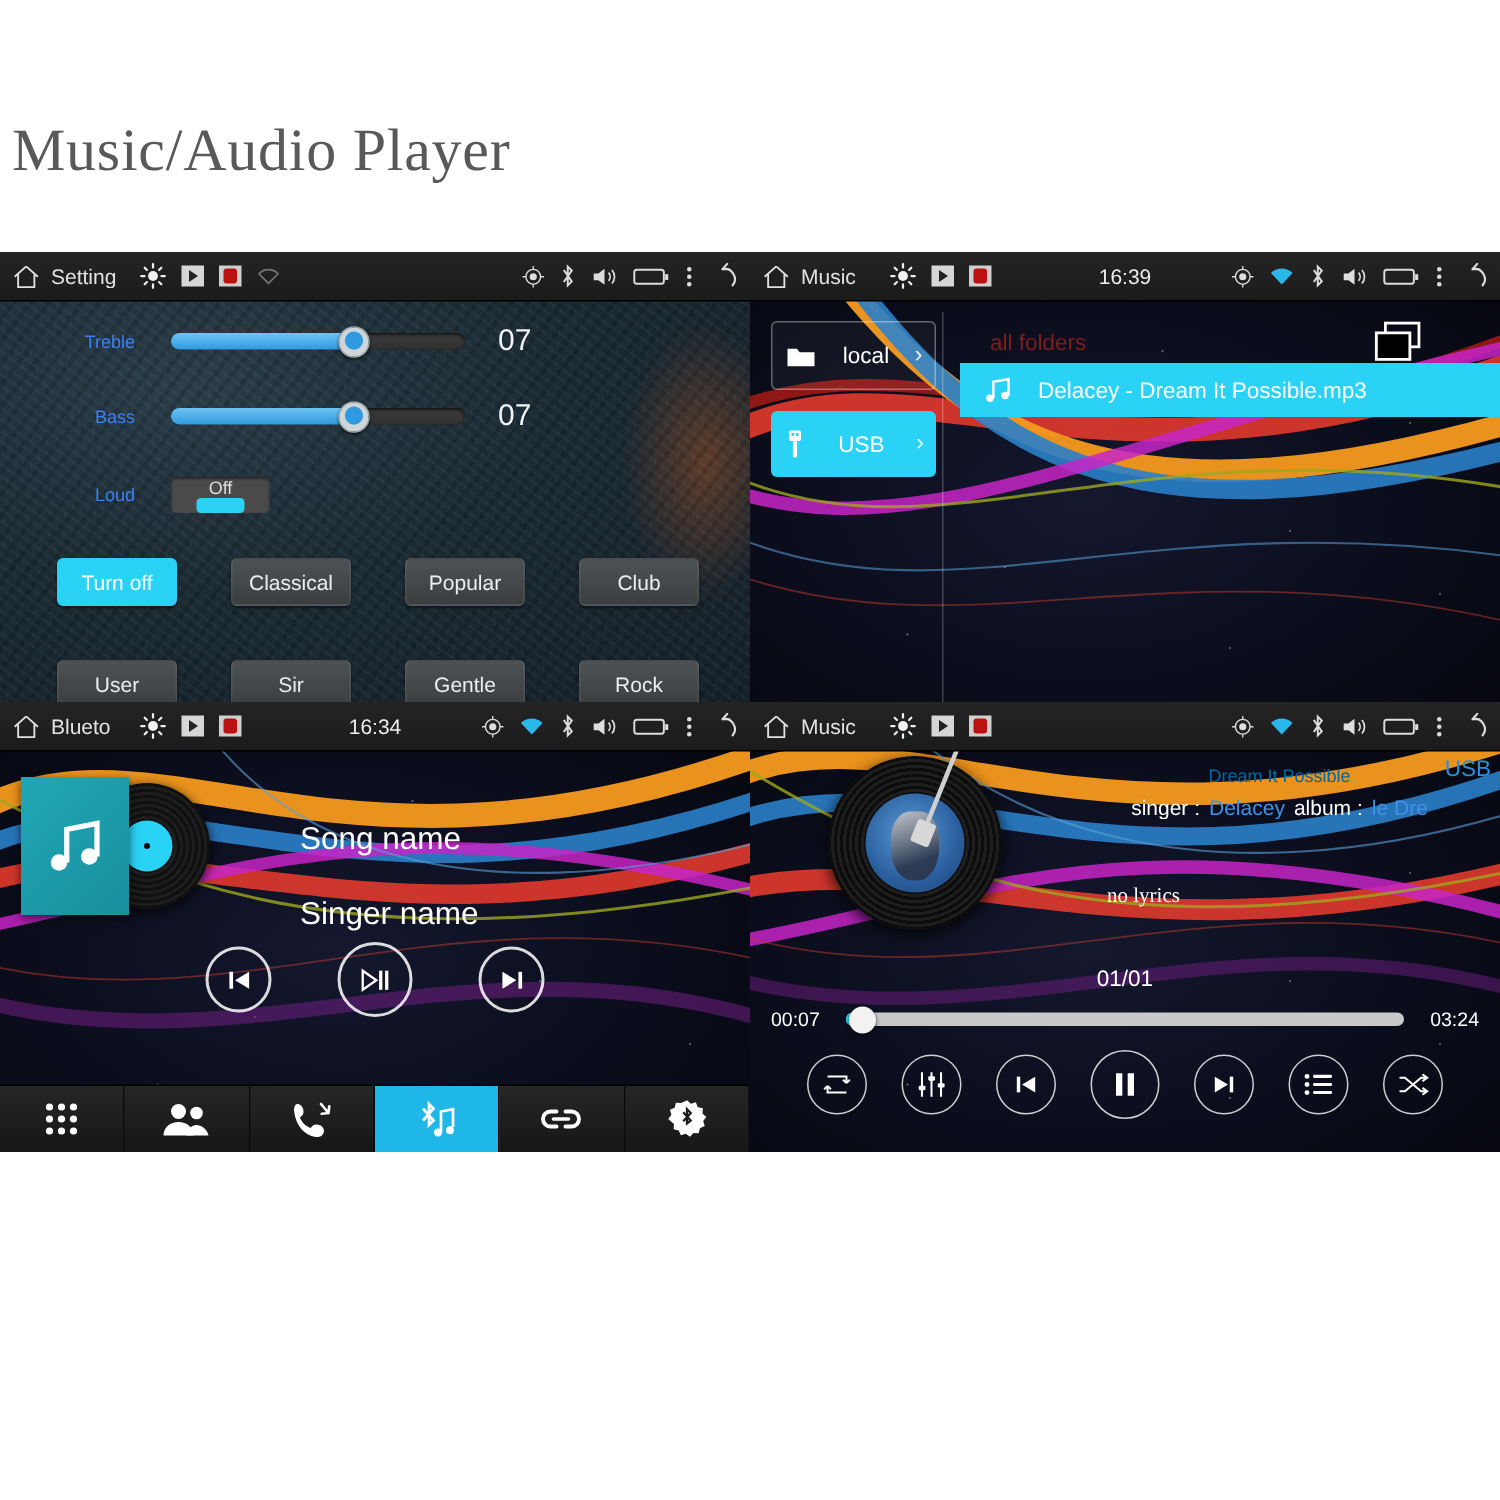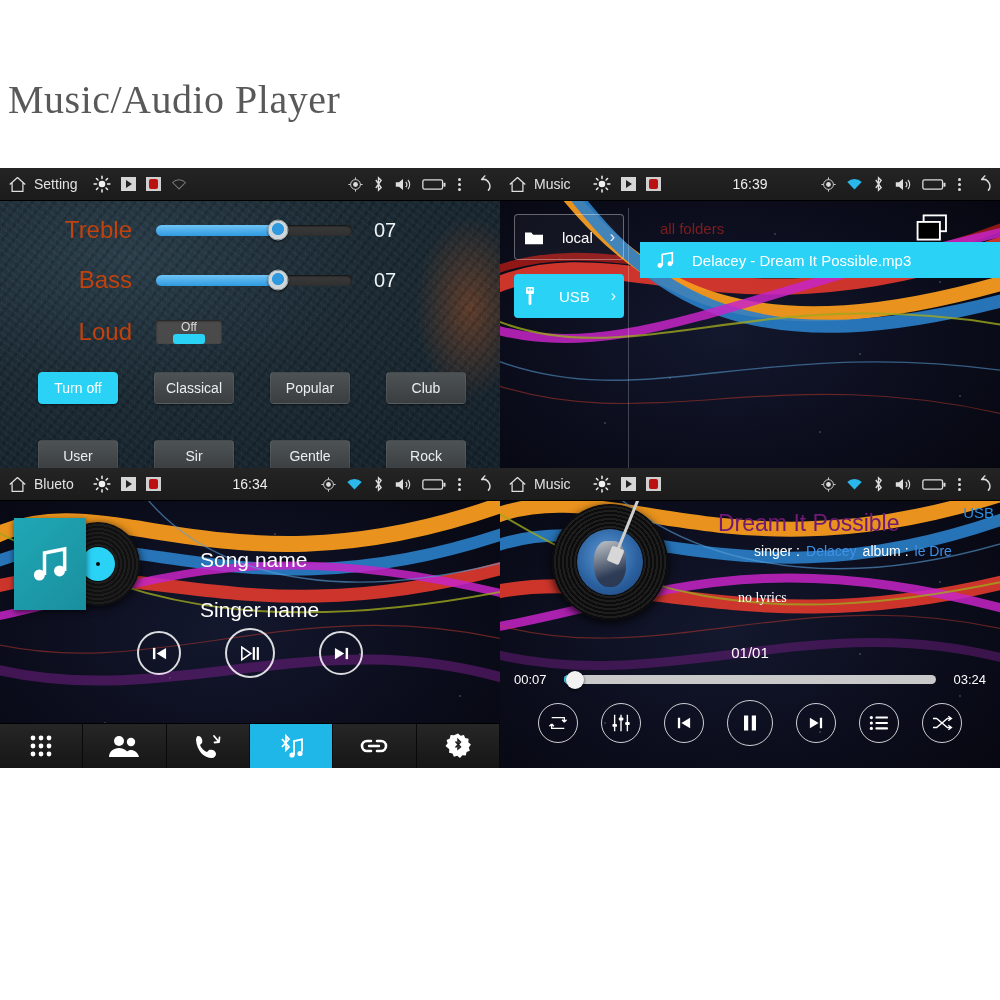--- a/index.html
+++ b/index.html
@@ -46,21 +46,21 @@
       radial-gradient(ellipse at 25% 30%, #2a3d49 0%, #1b2a33 45%, #14202a 100%);}
   .eqbg:after{content:"";position:absolute;inset:0;
     background-image:
       repeating-linear-gradient(37deg, rgba(255,255,255,.035) 0 2px, transparent 2px 6px),
       repeating-linear-gradient(-52deg, rgba(0,0,0,.14) 0 3px, transparent 3px 9px),
       repeating-linear-gradient(94deg, rgba(255,255,255,.02) 0 1px, transparent 1px 5px);
     opacity:.9;}
   .eqbg .glowr{position:absolute;right:-30px;top:40px;width:120px;height:200px;
     background:radial-gradient(ellipse at center,rgba(255,110,30,.30),transparent 65%);}
   .eqrow{position:absolute;display:flex;align-items:center;z-index:3;}
-  .eq-label{color:#c2410c;font-size:24px;width:90px;text-align:right;padding-left:42px;}
+  .eq-label{color:#3b82f6;font-size:12px;width:90px;text-align:right;}
   .slider{position:relative;width:196px;height:11px;border-radius:6px;
     background:linear-gradient(#3a3a3a,#303030);margin-left:24px;box-shadow:inset 0 1px 2px rgba(0,0,0,.8);}
   .slider .fill{position:absolute;left:0;top:0;height:100%;border-radius:6px;
     background:linear-gradient(#6fc4f5,#2f9ae0);}
   .slider .knob{position:absolute;top:50%;width:19px;height:19px;border-radius:50%;
     transform:translate(-50%,-50%);
     background:radial-gradient(circle at 50% 45%,#2f9ae0 0 40%,#cfd6da 45% 100%);
     border:1px solid #9aa3a8;box-shadow:0 1px 2px rgba(0,0,0,.7);}
   .eq-val{color:#eef3f5;font-size:20px;margin-left:22px;width:34px;}
   .toggle{margin-left:24px;width:66px;height:24px;border-radius:3px;
@@ -141,21 +141,21 @@
   .vinyl .art{position:absolute;left:50%;top:50%;width:66px;height:66px;transform:translate(-50%,-50%);
     border-radius:50%;overflow:hidden;
     background:radial-gradient(circle at 45% 40%,#5a9ad6 0%,#2a5f9e 60%,#1d4272 100%);}
   .vinyl .art:after{content:"";position:absolute;left:26%;top:18%;width:48%;height:70%;
     border-radius:40% 40% 45% 45%;background:linear-gradient(160deg,#d8d2cc,#2c3246 70%);opacity:.85;}
   .tonearm{position:absolute;left:86px;top:-8px;width:3px;height:62px;background:#cfcfcf;
     transform:rotate(22deg);transform-origin:top center;border-radius:2px;z-index:7;}
   .tonearm:after{content:"";position:absolute;left:-5px;bottom:-10px;width:13px;height:16px;
     background:#d7d7d7;border-radius:2px;}
   .npmeta{position:absolute;left:218px;top:42px;z-index:6;width:270px;}
-  .npmeta .t{color:#701a75;font-size:23px;}
+  .npmeta .t{color:#0369a1;font-size:12px;text-align:center;}
   .npmeta .sub{margin-top:6px;font-size:14px;color:#fff;display:flex;justify-content:center;
     gap:6px;white-space:nowrap;overflow:hidden;}
   .npmeta .sub .v{color:#3f92e8;}
   .nolyrics{position:absolute;left:238px;top:122px;color:#fff;font-size:14px;z-index:6;
     font-family:"Liberation Serif",serif;}
   .trackno{position:absolute;left:0;right:0;top:176px;text-align:center;color:#fff;font-size:15px;z-index:6;}
   .seekrow{position:absolute;left:0;right:0;top:204px;display:flex;align-items:center;z-index:6;padding:0 14px;}
   .seekrow .tm{color:#fff;font-size:13px;width:44px;}
   .seekrow .tm.r{text-align:right;}
   .track{position:relative;flex:1;height:9px;border-radius:5px;background:#c9c9c9;margin:0 6px;}

